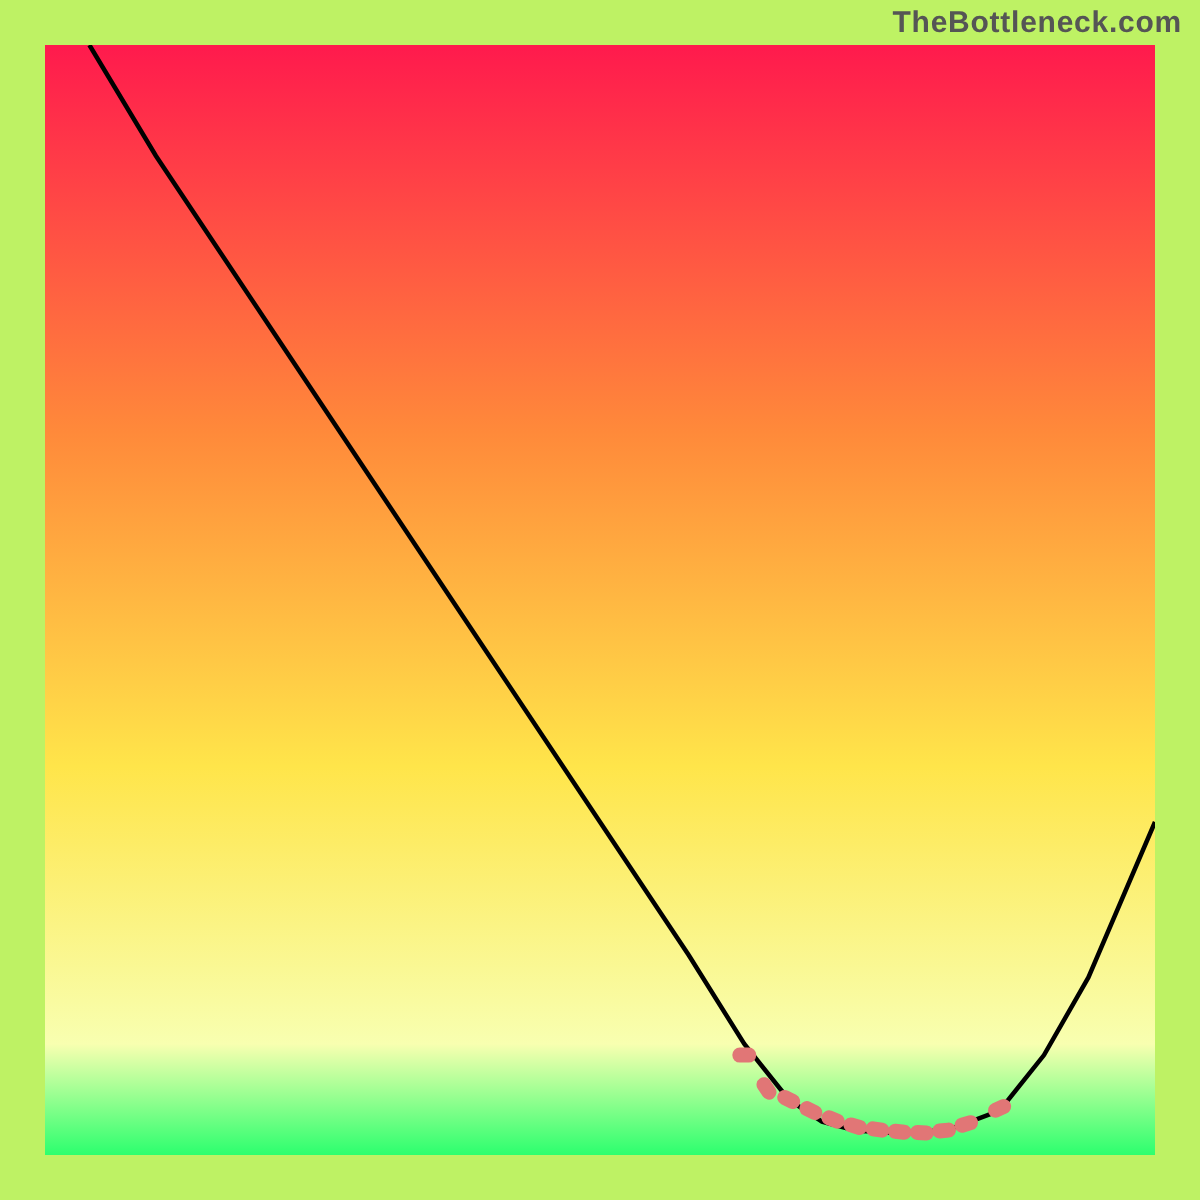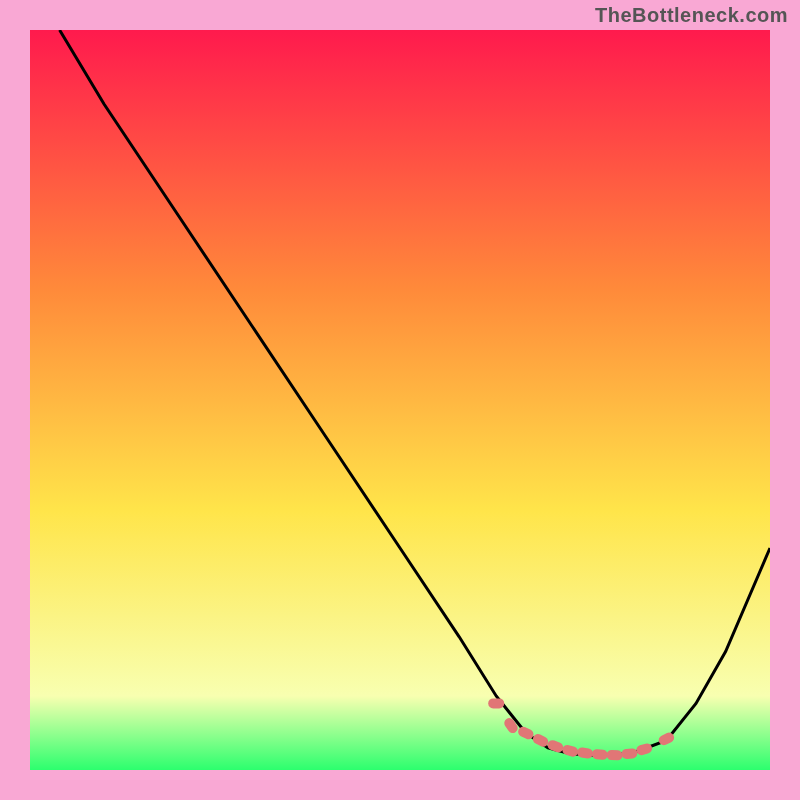--- a/index.html
+++ b/index.html
@@ -7,21 +7,21 @@
     padding: 0;
     background: #000;
     width: 800px;
     height: 800px;
     overflow: hidden;
     font-family: Arial, Helvetica, sans-serif;
   }
   .outer {
     width: 800px;
     height: 800px;
-    background: #f9a8d4;
+    background: #bef264;
     position: relative;
   }
   .watermark {
     position: absolute;
     top: 4px;
     right: 12px;
     color: #555;
     font-size: 20px;
     font-weight: bold;
     letter-spacing: 0.5px;

